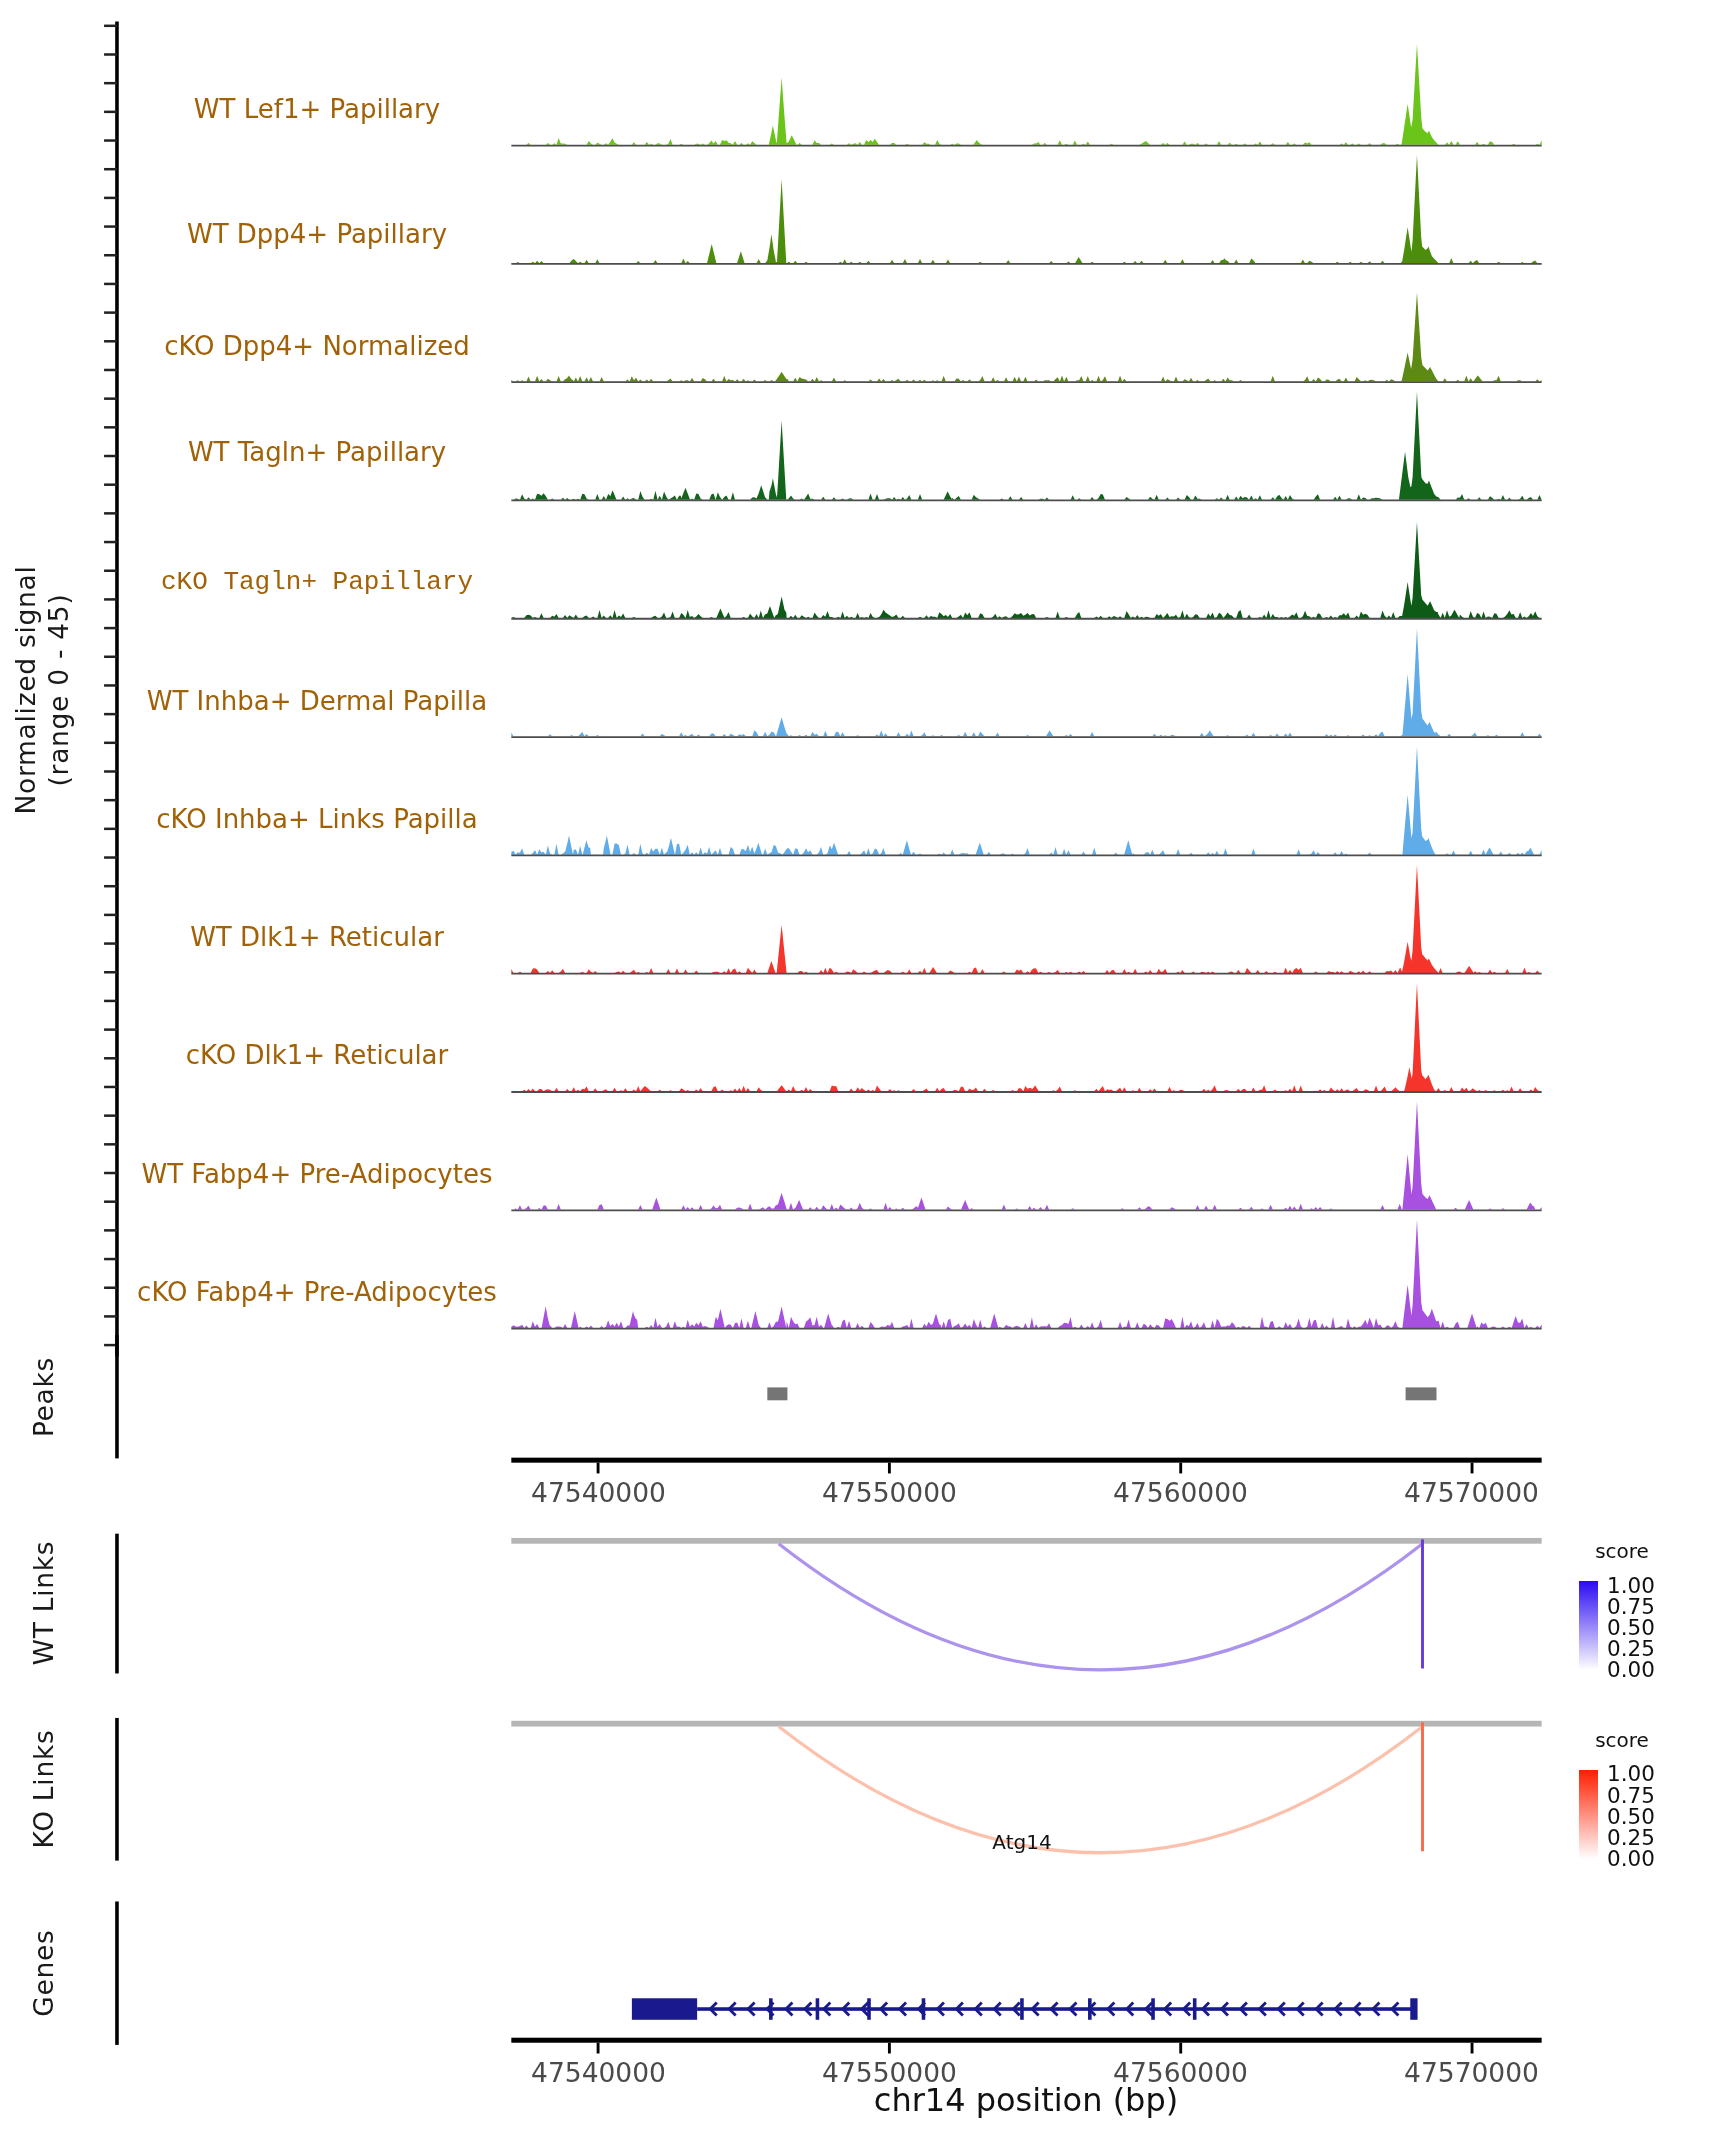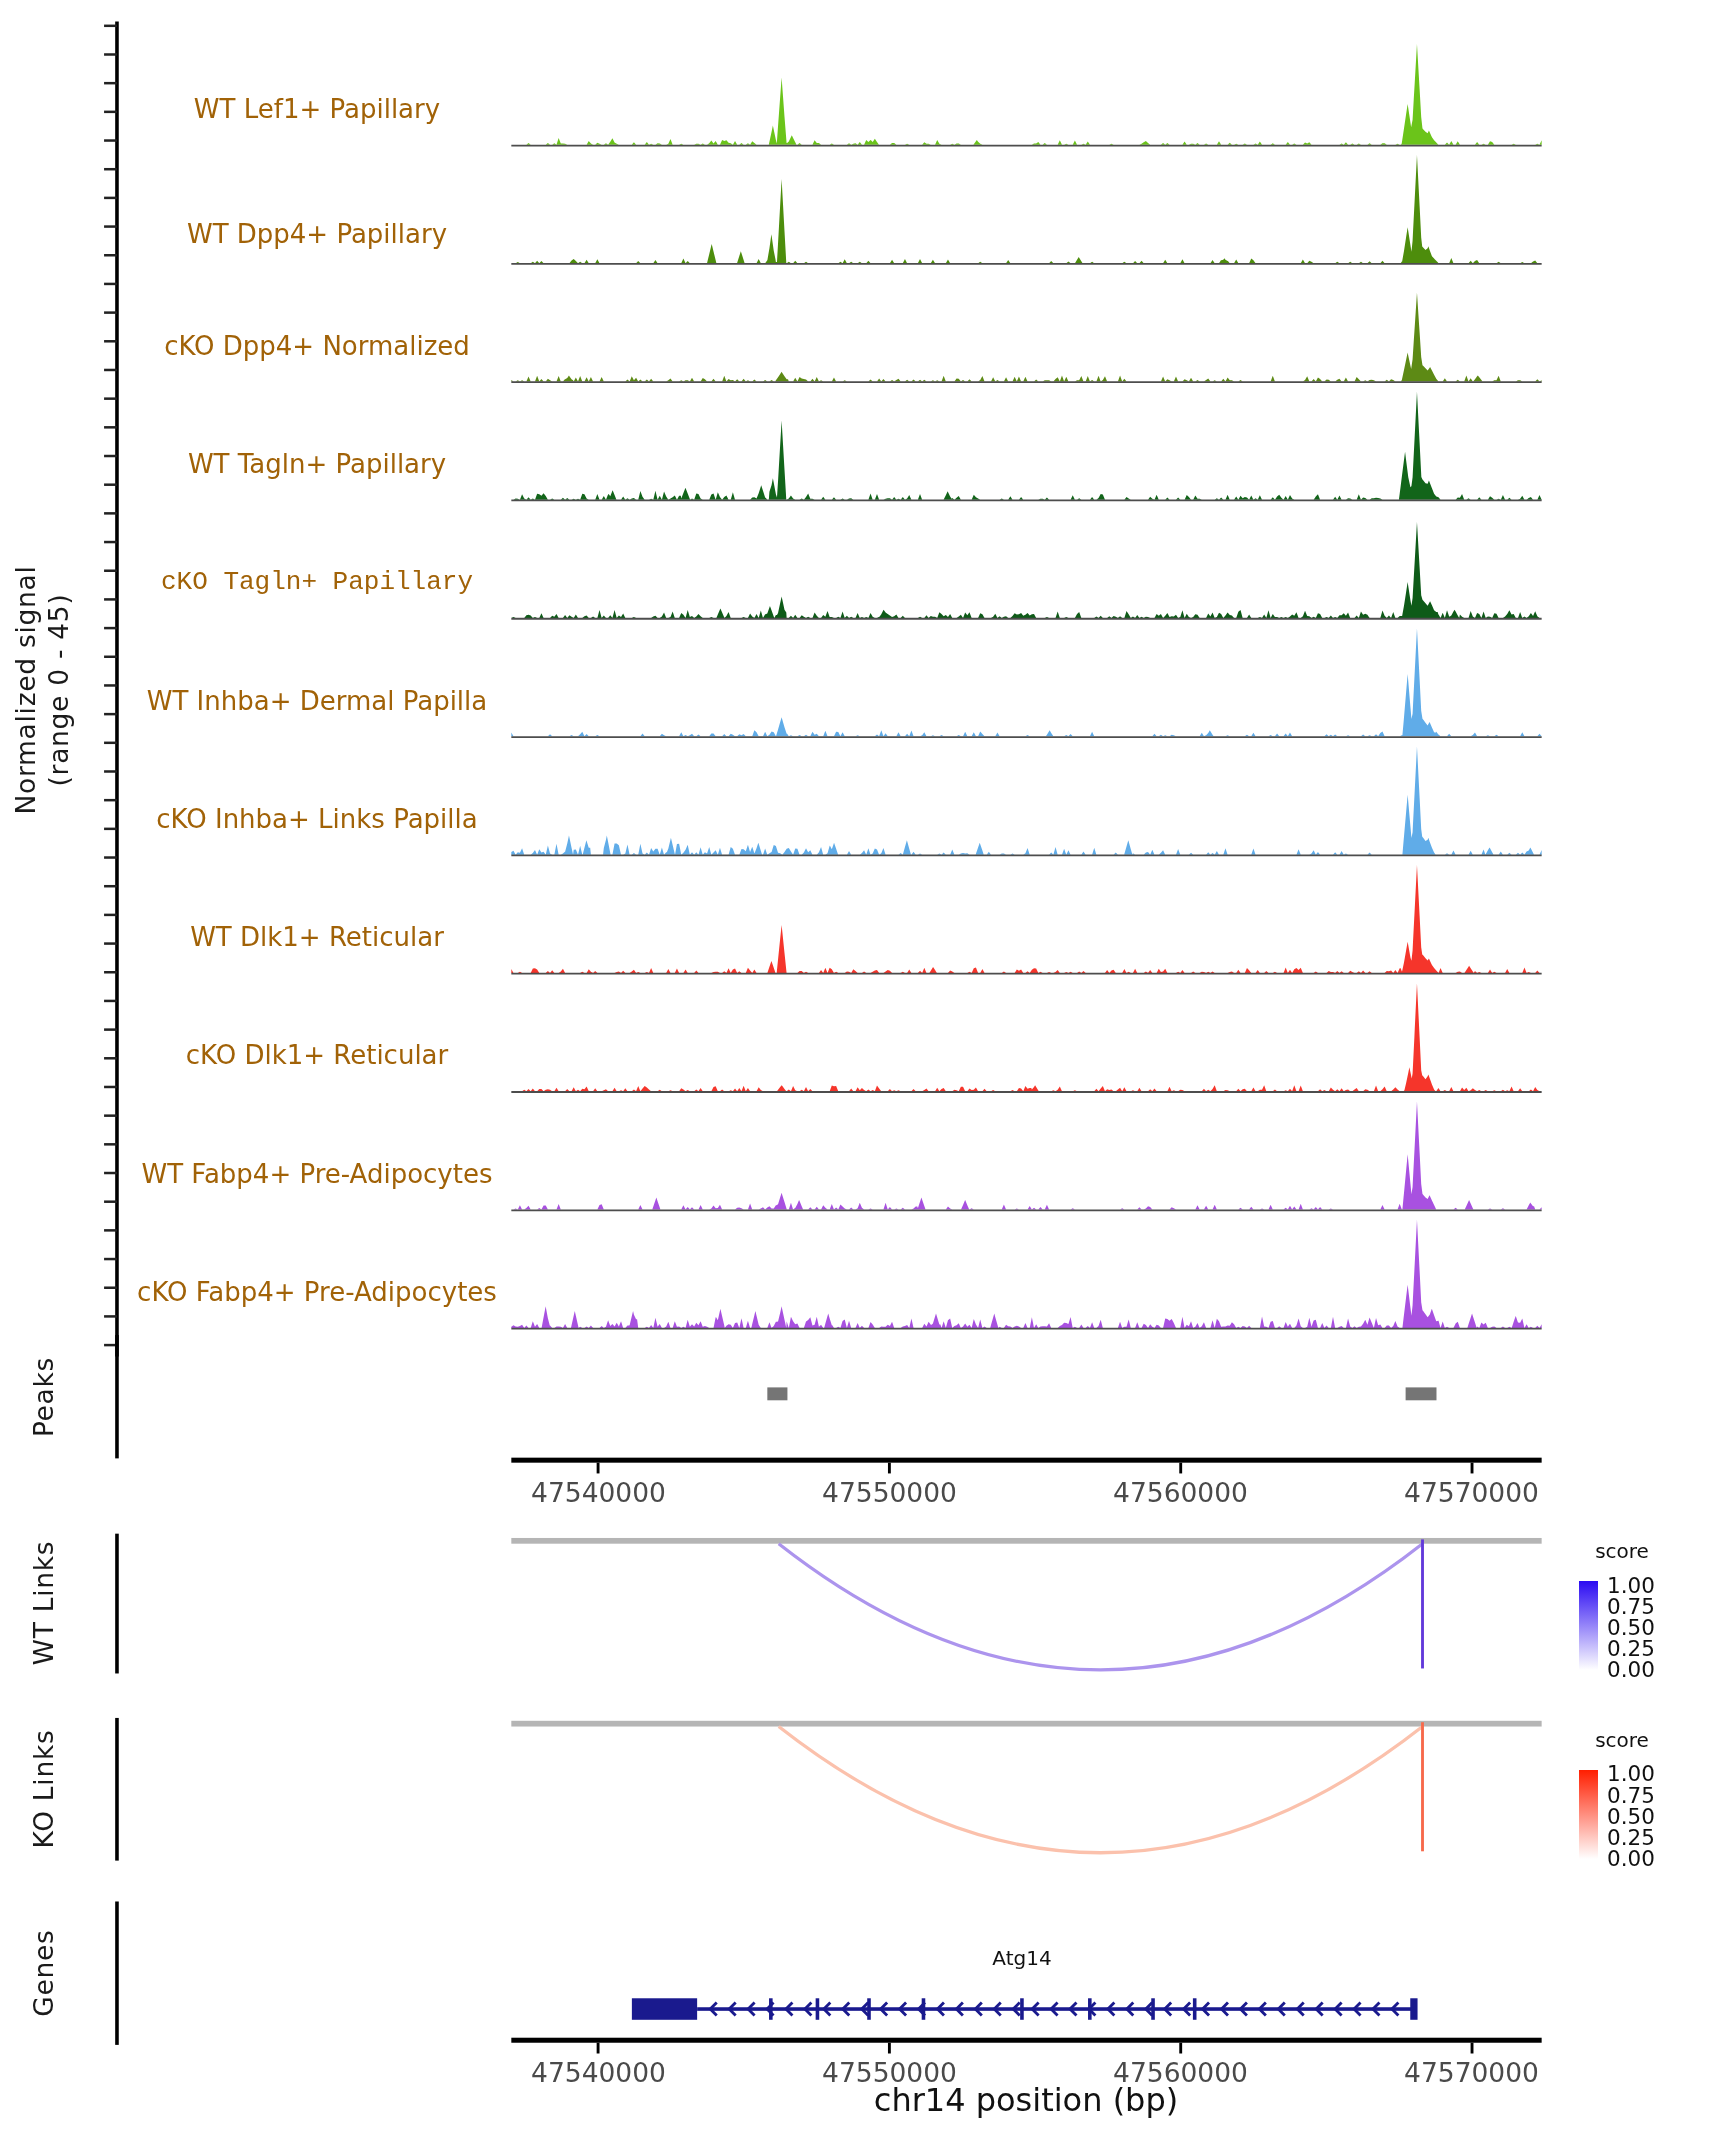--- a/index.html
+++ b/index.html
@@ -167,32 +167,32 @@
     </svg>
 
   <div class="abs rot rowlab" id="ylabel" style="left:42px;top:690px;">Normalized signal
 (range 0 - 45)</div>
   <div class="abs rot rowlab" id="peaks-label" style="left:43px;top:1397px;">Peaks</div>
   <div class="abs rot rowlab" id="wtlinks-label" style="left:43px;top:1603px;">WT Links</div>
   <div class="abs rot rowlab" id="kolinks-label" style="left:43px;top:1789px;">KO Links</div>
   <div class="abs rot rowlab" id="genes-label" style="left:43px;top:1973px;">Genes</div>
 
   <div class="abs ctr" id="xtitle" style="left:1026px;top:2100px;">chr14 position (bp)</div>
-  <div class="abs ctr" id="gene-name" style="left:1022px;top:1958px;text-align:right;">Atg14</div>
+  <div class="abs ctr" id="gene-name" style="left:1022px;top:1842px;text-align:right;">Atg14</div>
 
   <div class="abs ctr legtitle" id="legend1-title" style="left:1622px;top:1551px;">score</div>
   <div class="abs ctr legtitle" id="legend2-title" style="left:1622px;top:1740px;">score</div>
   <div class="legbar" id="legend1-bar" style="left: 1579px; top: 1581px; background: linear-gradient(rgb(43, 11, 242), rgb(255, 255, 255));"></div>
   <div class="legbar" id="legend2-bar" style="left: 1579px; top: 1770px; background: linear-gradient(rgb(255, 30, 0), rgb(255, 255, 255));"></div>
 
   <div id="labels">
       <div class="tracklab " style="top: 93px;">WT Lef1+ Papillary</div>
       <div class="tracklab " style="top: 218px;">WT Dpp4+ Papillary</div>
       <div class="tracklab " style="top: 330px;">cKO Dpp4+ Normalized</div>
-      <div class="tracklab " style="top: 448px;">WT Tagln+ Papillary</div>
+      <div class="tracklab " style="top: 436px;">WT Tagln+ Papillary</div>
       <div class="tracklab " style="top: 566px; font-family: Liberation Mono, monospace;">cKO Tagln+ Papillary</div>
       <div class="tracklab " style="top: 685px;">WT Inhba+ Dermal Papilla</div>
       <div class="tracklab " style="top: 803px;">cKO Inhba+ Links Papilla</div>
       <div class="tracklab " style="top: 921px;">WT Dlk1+ Reticular</div>
       <div class="tracklab " style="top: 1039px; text-align: center;">cKO Dlk1+ Reticular</div>
       <div class="tracklab " style="top: 1158px;">WT Fabp4+ Pre-Adipocytes</div>
       <div class="tracklab " style="top: 1276px;">cKO Fabp4+ Pre-Adipocytes</div>
       <div class="ticklab" style="left: 498px; top: 1477px;">47540000</div>
       <div class="ticklab" style="left: 789px; top: 1477px;">47550000</div>
       <div class="ticklab" style="left: 1080px; top: 1477px;">47560000</div>

